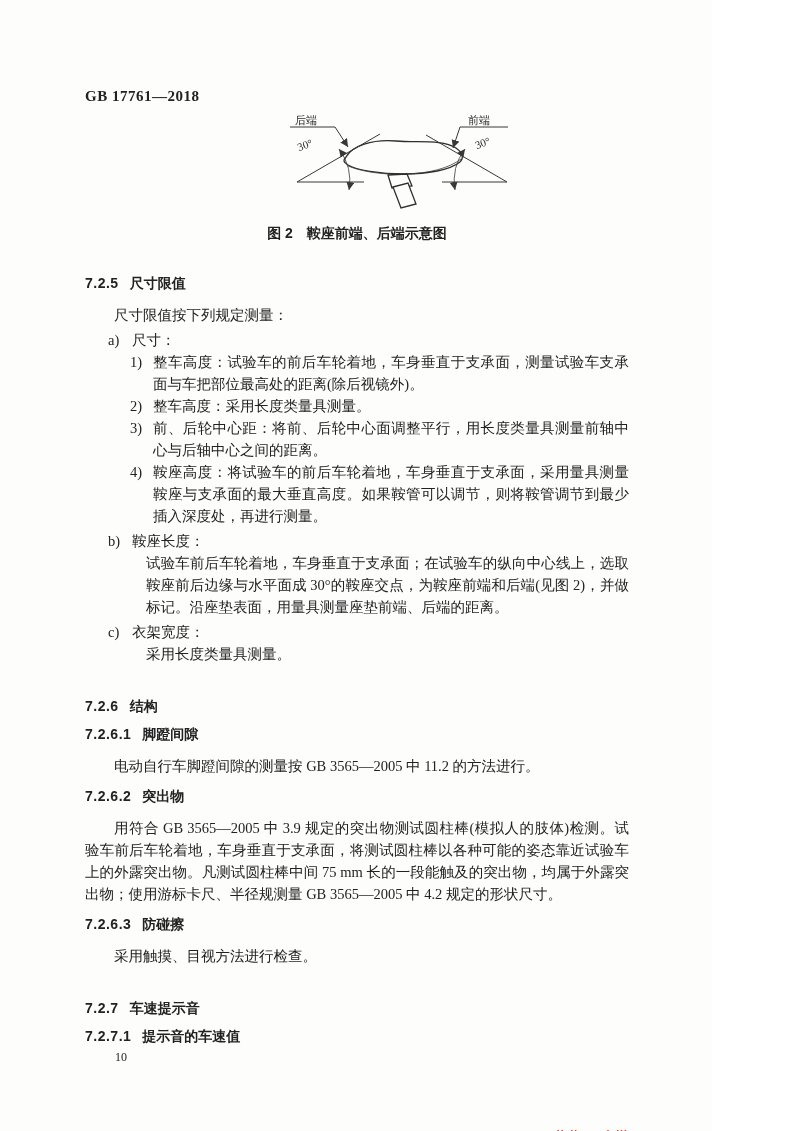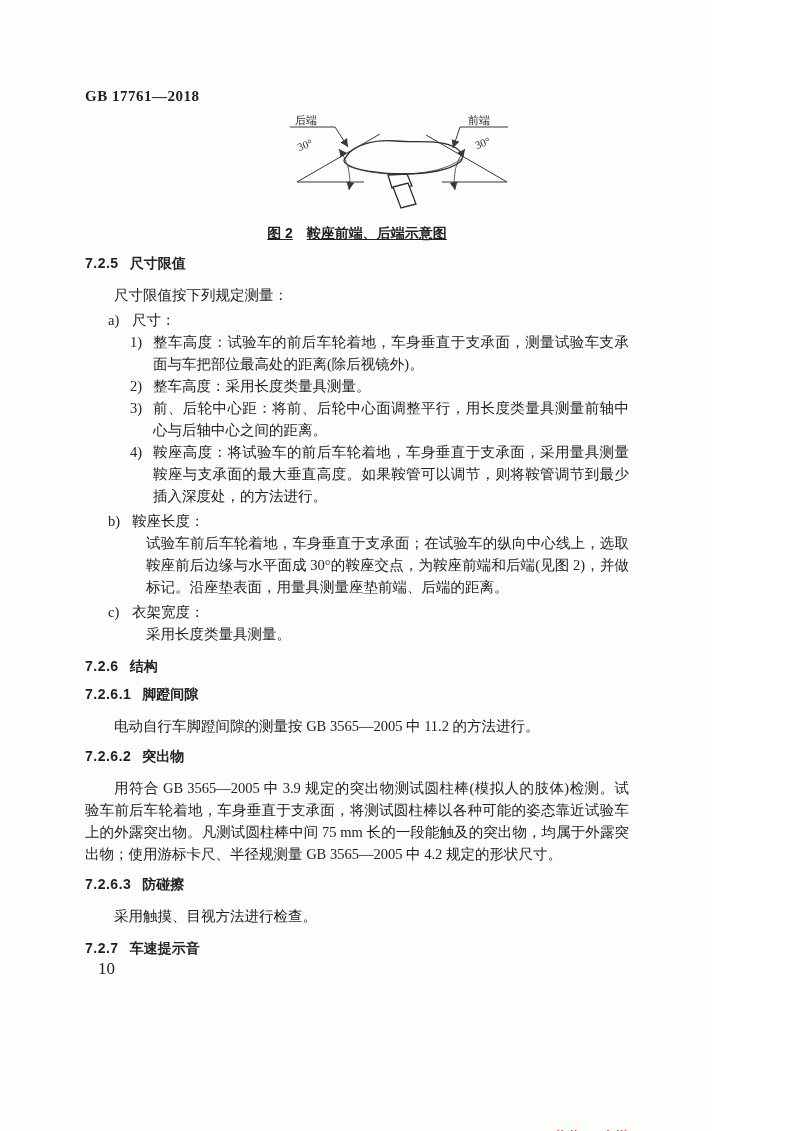--- a/index.html
+++ b/index.html
@@ -8,39 +8,39 @@
     position:relative;width:712px;height:1131px;background:#fdfdfc;overflow:hidden;
     font-family:"Liberation Serif","DejaVu Serif",serif;color:#222222;
   }
   .content{padding:88px 83px 0 85px;}
   .doc-header{font-weight:bold;font-size:15px;letter-spacing:.5px;line-height:16px;}
   .intro{margin-top:28px;font-size:14.5px;line-height:22px;text-indent:2em;text-align:justify;}
   .figure-wrap{margin-top:8px;}
   .figure-wrap svg{display:block;margin:0 auto;}
   .figure-caption{
     margin-top:8px;text-align:center;font-family:"Liberation Sans","DejaVu Sans",sans-serif;
-    font-weight:bold;font-size:14px;line-height:18px;text-decoration:underline;
+    font-weight:bold;font-size:14px;line-height:18px;
   }
   .figure-caption .cap-prefix{margin-right:14px;}
   .heading{
     font-family:"Liberation Sans","DejaVu Sans",sans-serif;font-weight:bold;
     font-size:14px;line-height:18px;
   }
-  .h2{margin-top:12px;}
+  .h2{margin-top:32px;}
   .h3{margin-top:10px;}
   .heading .hnum{margin-right:11px;letter-spacing:.5px;}
   .p{margin-top:12px;font-size:14.5px;line-height:22px;text-indent:2em;text-align:justify;}
   .li{display:flex;font-size:14.5px;line-height:22px;}
   .li1{margin-left:23px;margin-top:3px;}
   .li1 .marker{flex:none;width:24px;}
   .li2{margin-left:45px;}
   .li2 .marker{flex:none;width:23px;}
   .li .litext{flex:1;text-align:justify;font-family:Liberation Serif, serif;}
   .sub{margin-left:61px;font-size:14.5px;line-height:22px;text-align:justify;}
-  .page-number{margin:4px 0 0 13px;font-size:17px;line-height:16px;font-family:Liberation Serif, serif;}
+  .page-number{margin:4px 0 0 30px;font-size:12px;line-height:16px;font-family:Liberation Serif, serif;}
   .watermark{
     position:absolute;right:37px;top:1081px;
     font-family:"Liberation Sans","DejaVu Sans",sans-serif;font-size:17.5px;
   }
   .fig-label{font-size:11px;font-family:"Liberation Serif","DejaVu Serif",serif;fill:#2b2b2b;}
   .fig-angle{font-size:11px;font-family:"Liberation Serif","DejaVu Serif",serif;fill:#2b2b2b;}
   .fig-line{stroke:#383838;stroke-width:1;fill:none;}
   .fig-thin{stroke:#383838;stroke-width:.8;fill:none;}
   .fig-shape{stroke:#2e2e2e;stroke-width:1.3;fill:#fdfdfc;}
 </style>
@@ -102,39 +102,40 @@
         <div class="li li2">
           <span class="marker">2)</span>
           <span class="litext">整车高度：采用长度类量具测量。</span>
         </div>
         <div class="li li2">
           <span class="marker">3)</span>
           <span class="litext">前、后轮中心距：将前、后轮中心面调整平行，用长度类量具测量前轴中心与后轴中心之间的距离。</span>
         </div>
         <div class="li li2">
           <span class="marker">4)</span>
-          <span class="litext">鞍座高度：将试验车的前后车轮着地，车身垂直于支承面，采用量具测量鞍座与支承面的最大垂直高度。如果鞍管可以调节，则将鞍管调节到最少插入深度处，的方法进行。</span>
+          <span class="litext">鞍座高度：将试验车的前后车轮着地，车身垂直于支承面，采用量具测量鞍座与支承面的最大垂直高度。如果鞍管可以调节，则将鞍管调节到最少插入深度处，再进行测量。</span>
         </div>
         <div class="li li1">
           <span class="marker">b)</span>
           <span class="litext">鞍座长度：</span>
         </div>
         <div class="sub">试验车前后车轮着地，车身垂直于支承面；在试验车的纵向中心线上，选取鞍座前后边缘与水平面成 30°的鞍座交点，为鞍座前端和后端(见图 2)，并做标记。沿座垫表面，用量具测量座垫前端、后端的距离。</div>
         <div class="li li1">
           <span class="marker">c)</span>
           <span class="litext">衣架宽度：</span>
         </div>
         <div class="sub">采用长度类量具测量。</div>
         <div class="heading h2"><span class="hnum">7.2.6</span><span class="htitle">结构</span></div>
         <div class="heading h3"><span class="hnum">7.2.6.1</span><span class="htitle">脚蹬间隙</span></div>
         <div class="p">电动自行车脚蹬间隙的测量按 GB 3565—2005 中 11.2 的方法进行。</div>
         <div class="heading h3"><span class="hnum">7.2.6.2</span><span class="htitle">突出物</span></div>
         <div class="p">用符合 GB 3565—2005 中 3.9 规定的突出物测试圆柱棒(模拟人的肢体)检测。试验车前后车轮着地，车身垂直于支承面，将测试圆柱棒以各种可能的姿态靠近试验车上的外露突出物。凡测试圆柱棒中间 75 mm 长的一段能触及的突出物，均属于外露突出物；使用游标卡尺、半径规测量 GB 3565—2005 中 4.2 规定的形状尺寸。</div>
         <div class="heading h3"><span class="hnum">7.2.6.3</span><span class="htitle">防碰擦</span></div>
         <div class="p">采用触摸、目视方法进行检查。</div>
         <div class="heading h2"><span class="hnum">7.2.7</span><span class="htitle">车速提示音</span></div>
+        <div class="heading h3"><span class="hnum">7.2.7.1</span><span class="htitle">提示音的车速值</span></div>
       </div>
 
     <div class="page-number">10</div>
   </div>
 
   <div class="watermark" style="color: #ef4444; margin-top: 46px;">lidianshijie.com</div>
 </div>
 
 </body></html>

